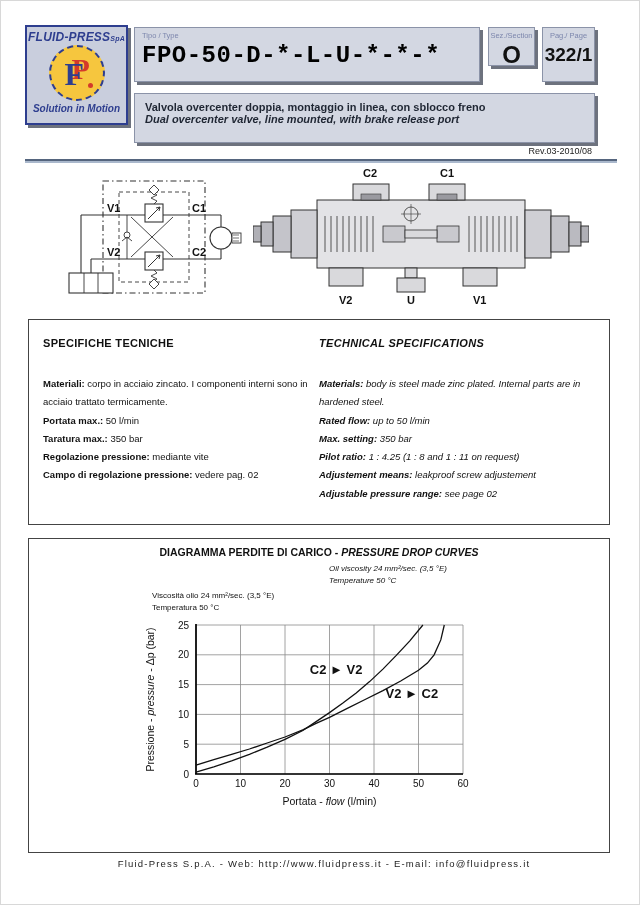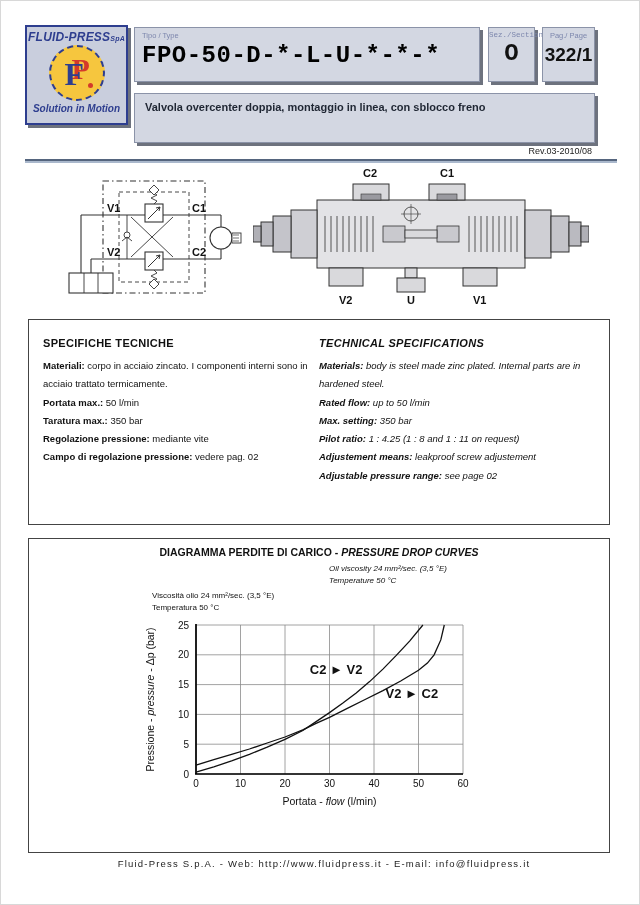--- a/index.html
+++ b/index.html
@@ -27,21 +27,21 @@
   .logo-mono .f { position:absolute; left:14px; top:9px; font-size:32px; font-weight:bold;
                   color:#2e3e8f; font-family:"Liberation Serif", serif; }
   .logo-mono .dot { position:absolute; right:10px; bottom:11px; width:5px; height:5px;
                     border-radius:50%; background:#d43a2a; }
   .logo-tagline { font-size:10px; font-weight:bold; font-style:italic;
                   color:#2e3e8f; margin-top:2px; }
 
   .type-box { left:133px; top:26px; width:346px; height:55px; }
   .type-value { font-size:24px; font-weight:bold; color:#000; padding:2px 0 0 7px;
                 letter-spacing:0.5px; white-space:nowrap;font-family:Liberation Mono, monospace; }
-  .sec-box  { left:487px; top:26px; width:47px; height:55px; text-align:center;font-family:Liberation Mono, monospace; }
+  .sec-box  { left:487px; top:26px; width:47px; height:39px; text-align:center; }
   .sec-box .hlabel, .pag-box .hlabel { padding-left:0; }
   .sec-value { font-size:24px; font-weight:bold; margin-top:1px; }
   .pag-box  { left:541px; top:26px; width:53px; height:55px; text-align:center; }
   .pag-value { font-size:19px; font-weight:bold; margin-top:4px; }
 
   .desc-box { left:133px; top:92px; width:461px; height:50px; padding:7px 10px; }
   .desc-it { font-size:11px; font-weight:bold; color:#1f2633; }
   .desc-en { font-size:11px; font-weight:bold; font-style:italic; color:#1f2633; }
 
   .rev { position:absolute; right:47px; top:145px; font-size:9px; color:#222; }
@@ -54,21 +54,21 @@
   .xsection  { left:252px; top:163px; }
   svg text.port { font-size:11px; font-weight:bold; fill:#111;
                   font-family:"Liberation Sans", sans-serif; }
 
   
   .specs-box { position:absolute; left:27px; top:318px; width:582px; height:206px;
                border:1px solid #444; background:#fff; }
   .spec-col { position:absolute; top:13px; font-size:9.5px; line-height:1.92; }
   .spec-col-it { left:14px;  width:266px; }
   .spec-col-en { left:290px; width:280px; font-style:italic; }
-  .spec-title { font-size:11px; font-weight:bold; letter-spacing:0.3px; margin-bottom:3px; }
+  .spec-title { font-size:11px; font-weight:bold; letter-spacing:0.3px; margin-bottom:21px; }
   .spec-row b { font-weight:bold; }
 
   
   .chart-box { position:absolute; left:27px; top:537px; width:582px; height:315px;
                border:1px solid #444; background:#fff; }
   .chart-title { position:absolute; left:0; top:7px; width:100%; text-align:center;
                  font-size:10.5px; font-weight:bold; }
   .chart-title .en { font-style:italic; }
   .chart-sub { position:absolute; top:24px; font-size:8px; line-height:1.5; color:#111; }
   .chart-sub-it { left:123px;margin-top:27px; }
@@ -110,20 +110,21 @@
     <div class="sec-value">O</div>
   </div>
 
   <div class="hbox pag-box">
     <div class="hlabel">Pag./ Page</div>
     <div class="pag-value">322/1</div>
   </div>
 
   <div class="hbox desc-box">
     <div class="desc-it">Valvola overcenter doppia, montaggio in linea, con sblocco freno</div>
+    <div class="desc-en">Dual overcenter valve, line mounted, with brake release port</div>
   </div>
 
   <div class="rev">Rev.03-2010/08</div>
   <div class="hrule"></div>
 
   <svg class="drawing schematic" width="190" height="134" viewBox="0 0 190 134">
     <g stroke="#333" stroke-width="1.1" fill="none">
 
       <rect x="42" y="10" width="102" height="112" stroke-dasharray="6 3 1.5 3"></rect>
       <rect x="58" y="21" width="70" height="90" stroke-dasharray="4 3" stroke-width="0.9"></rect>

